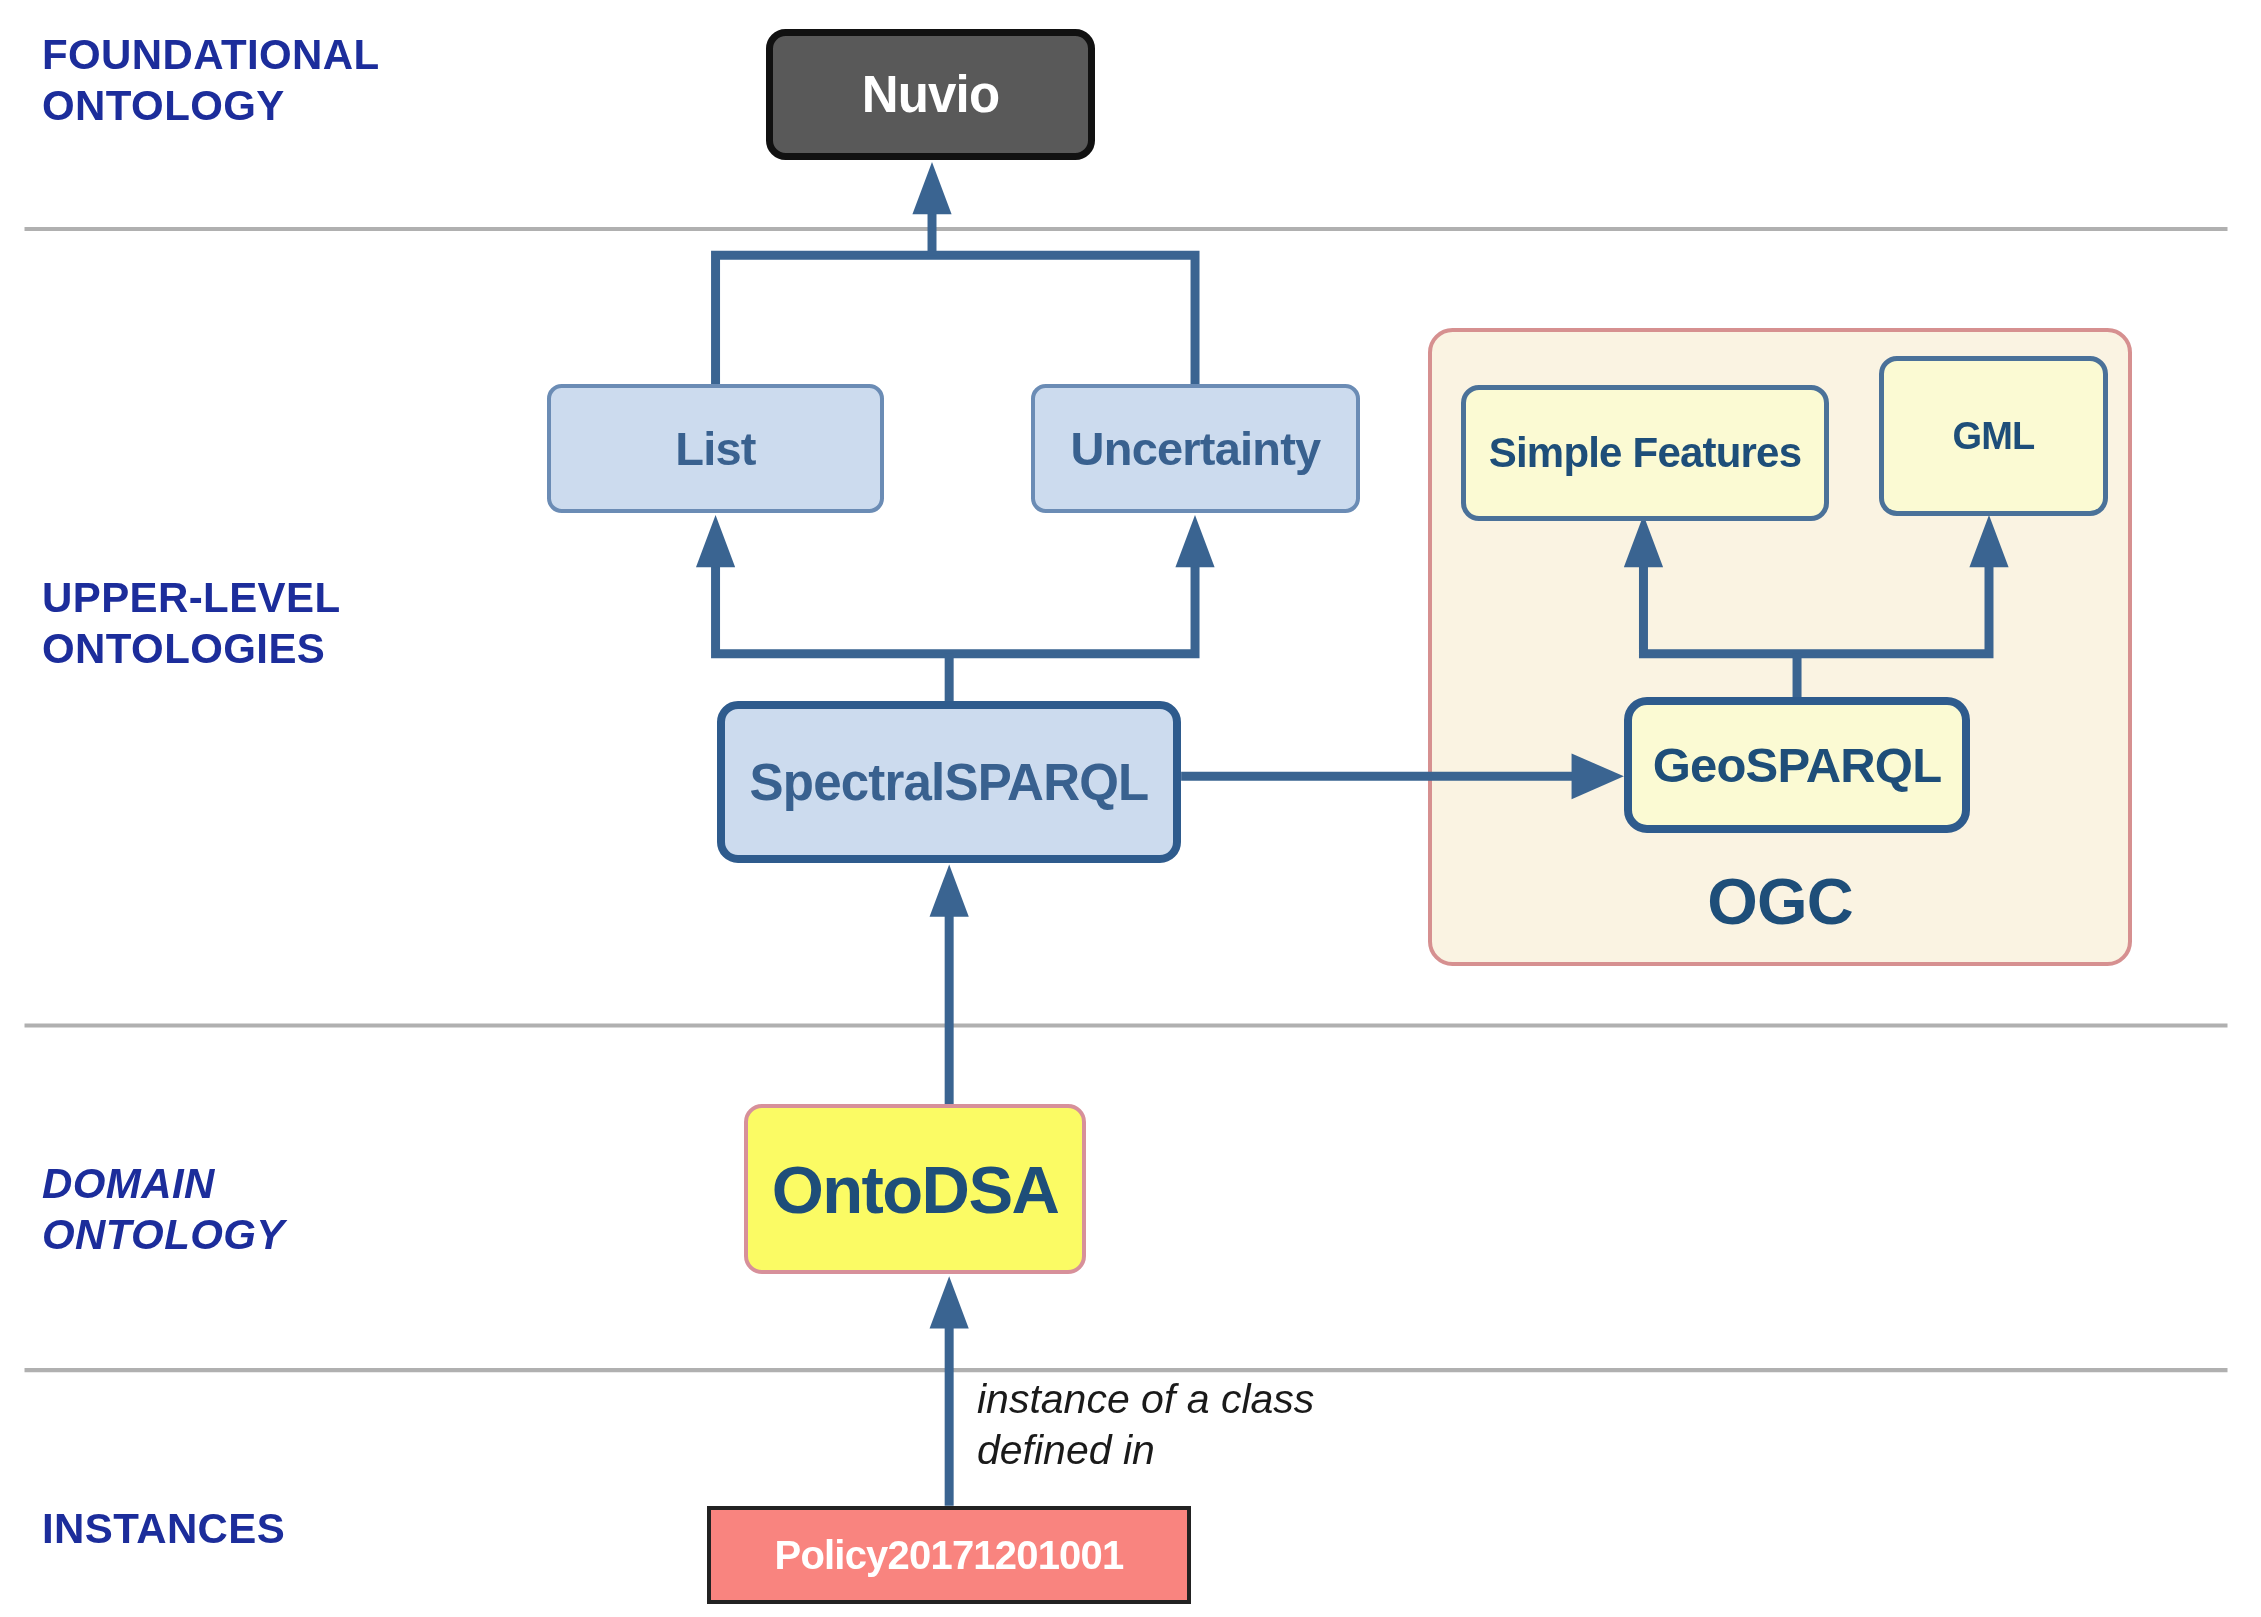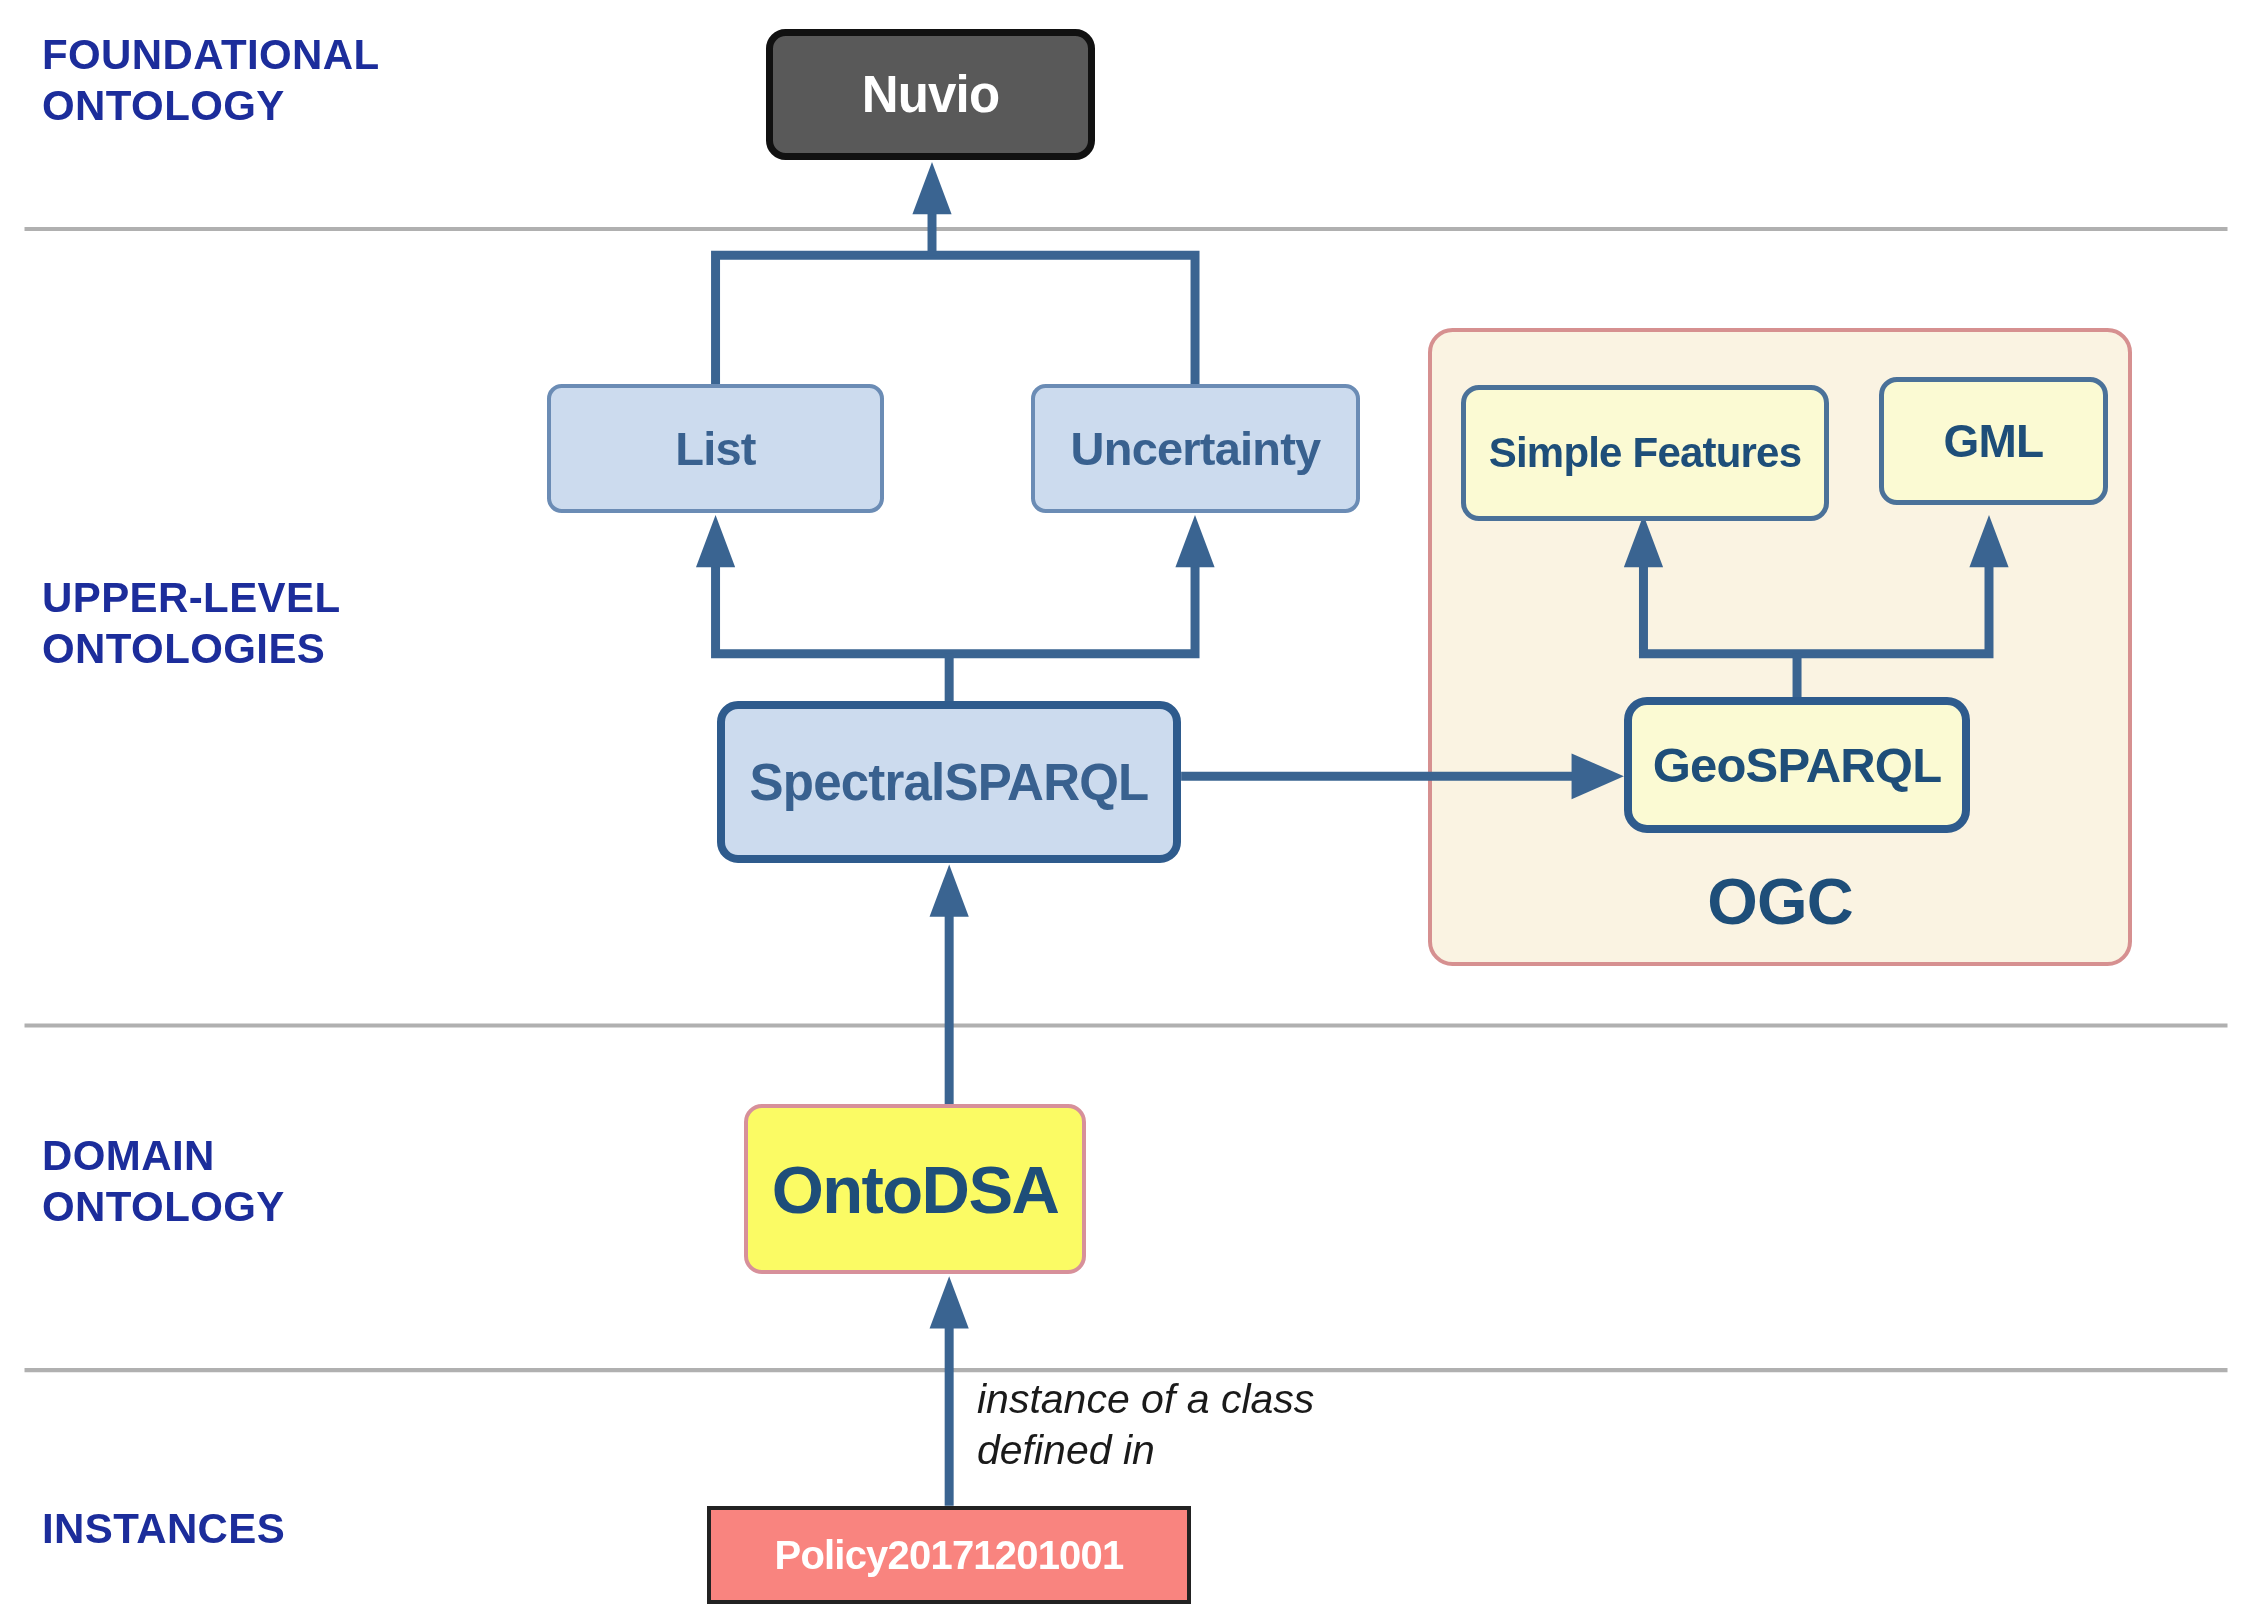--- a/index.html
+++ b/index.html
@@ -27,21 +27,21 @@
     z-index: 3;
     color: var(--label-navy, #1c2d9b);
     font-weight: bold;
     font-size: 42px;
     line-height: 1.22;
     letter-spacing: 0.4px;
     white-space: pre-line;
   }
   #lbl-foundational { top: 29px; }
   #lbl-upper        { top: 572px; }
-  #lbl-domain       { top: 1130px; }
+  #lbl-domain       { top: 1158px; font-style: italic; }
   #lbl-instances    { top: 1503px; }
 
   .node {
     position: absolute;
     z-index: 3;
     display: flex;
     align-items: center;
     justify-content: center;
     box-sizing: border-box;
     font-weight: bold;
@@ -81,21 +81,21 @@
     border-radius: 24.5px;
   }
   .node-yellow {
     background: var(--yellow-pale, #fbfad3);
     border: 5.7px solid var(--yellow-border, #4a7199);
     border-radius: 18px;
     color: var(--navy-text, #1e4e79);
     font-size: 42px;
   }
   #node-simple-features { left: 1461px; top: 377px; width: 368px; height: 136px; margin-top: 8px; }
-  #node-gml             { left: 1879px; top: 377px; width: 229px; height: 128px; font-size: 46px; }
+  #node-gml             { left: 1879px; top: 356px; width: 229px; height: 160px; font-size: 38px; }
   #node-geosparql {
     left: 1624px; top: 697px; width: 346px; height: 136px;
     border-width: 8.2px;
     border-color: var(--blue-border-strong, #2e5b8d);
     border-radius: 23px;
     font-size: 49px;
   }
   #ogc-title {
     position: absolute;
     z-index: 3;

